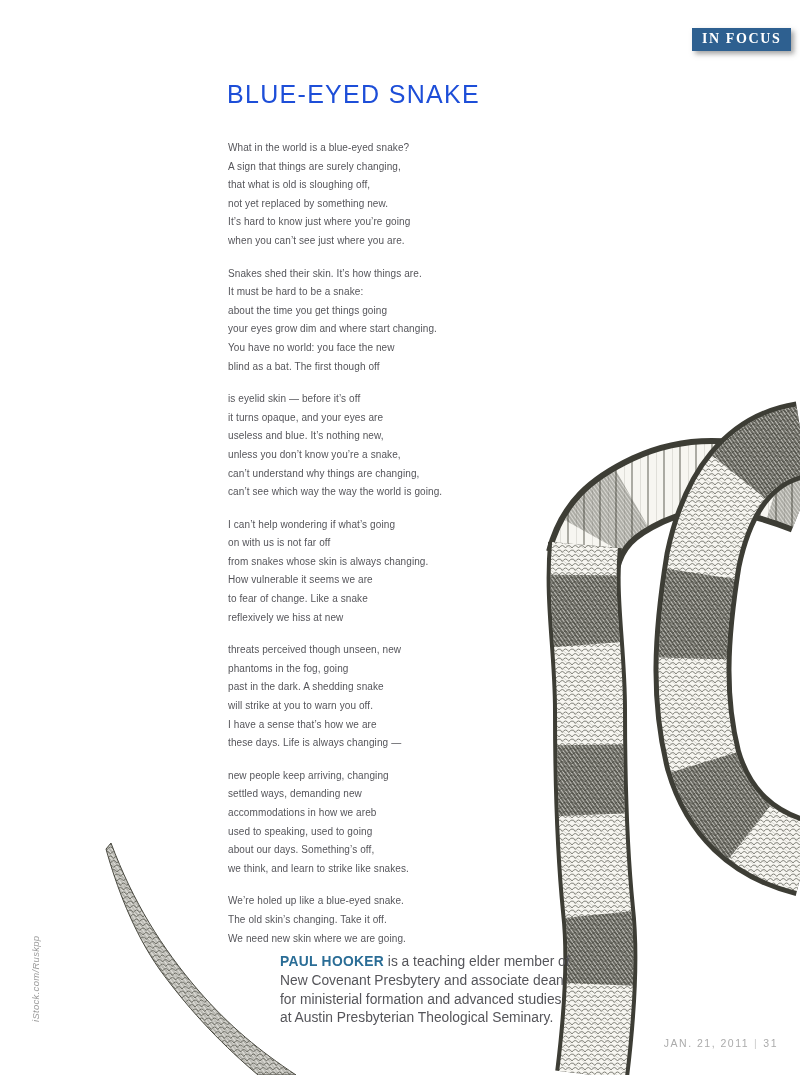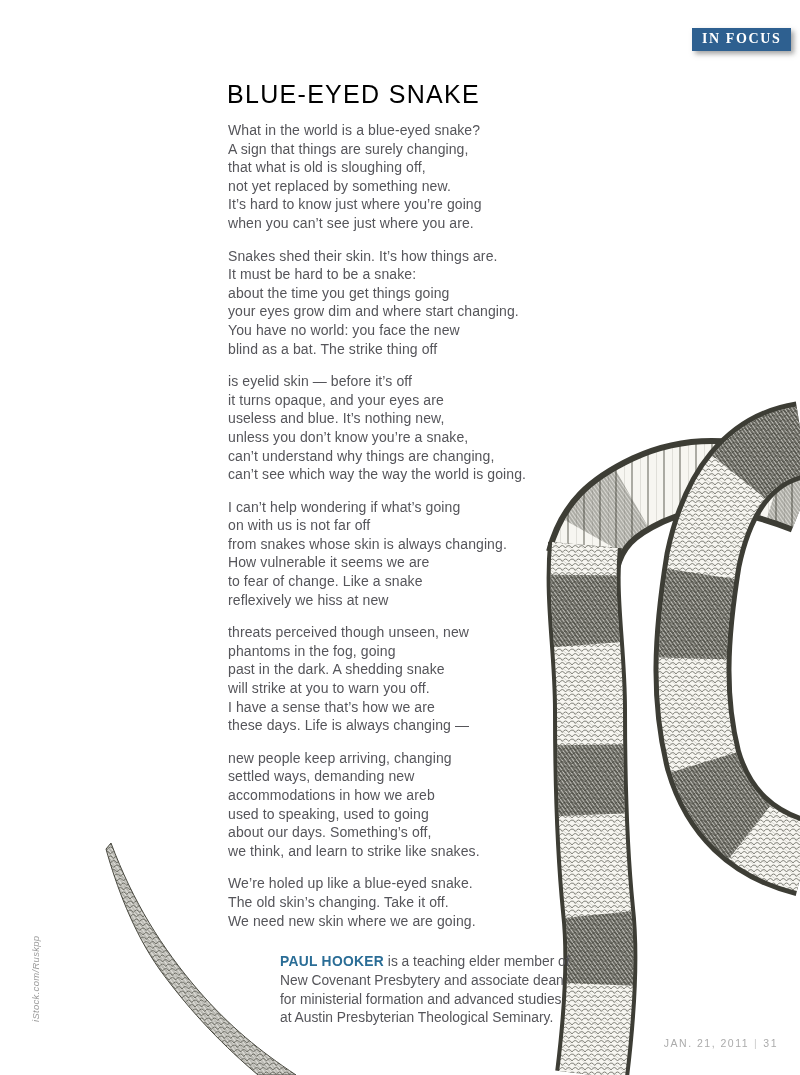--- a/index.html
+++ b/index.html
@@ -11,25 +11,25 @@
   .badge{
     position:absolute;left:692px;top:28px;z-index:3;
     background:#2e6090;color:#ffffff;
     font-family:"Liberation Serif",serif;font-weight:bold;
     font-size:14px;letter-spacing:1.6px;
     padding:3px 10px 4px 10px;
     box-shadow:3px 3px 5px rgba(90,90,90,0.55);
   }
   .title{
     position:absolute;left:227px;top:80px;margin:0;z-index:2;
-    font-size:25px;font-weight:normal;color:#000000;letter-spacing:1.3px;
+    font-size:25px;font-weight:normal;color:#1d4ed8;letter-spacing:1.3px;
   }
   .poem{
-    position:absolute;left:228px;top:121px;z-index:2;
-    font-size:14px;line-height:18.6px;color:#55555a;letter-spacing:0.1px;
+    position:absolute;left:228px;top:139px;z-index:2;
+    font-size:10px;line-height:18.6px;color:#55555a;letter-spacing:0.1px;
   }
   .stanza{margin:0 0 14px 0;}
   .attribution{
     position:absolute;left:280px;top:953px;z-index:2;
     font-size:13.8px;line-height:18.8px;color:#55555a;
   }
   .author{color:#2a6d96;font-weight:bold;letter-spacing:0.3px;}
   .credit{
     position:absolute;left:30px;top:1022px;z-index:2;
     transform:rotate(-90deg);transform-origin:0 0;
@@ -102,21 +102,21 @@
       <div>not yet replaced by something new.</div>
       <div>It’s hard to know just where you’re going</div>
       <div>when you can’t see just where you are.</div>
     </div>
     <div class="stanza">
       <div>Snakes shed their skin. It’s how things are.</div>
       <div>It must be hard to be a snake:</div>
       <div>about the time you get things going</div>
       <div>your eyes grow dim and where start changing.</div>
       <div>You have no world: you face the new</div>
-      <div>blind as a bat. The strike thing off</div>
+      <div>blind as a bat. The first though off</div>
     </div>
     <div class="stanza">
       <div>is eyelid skin — before it’s off</div>
       <div>it turns opaque, and your eyes are</div>
       <div>useless and blue. It’s nothing new,</div>
       <div>unless you don’t know you’re a snake,</div>
       <div>can’t understand why things are changing,</div>
       <div>can’t see which way the way the world is going.</div>
     </div>
     <div class="stanza">

